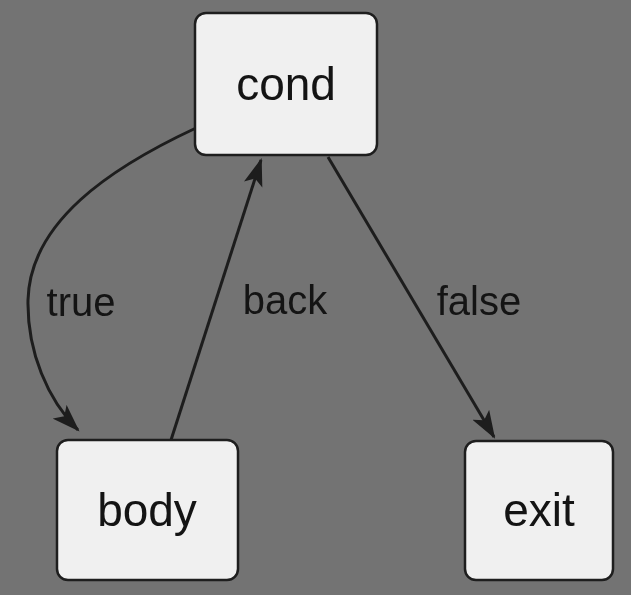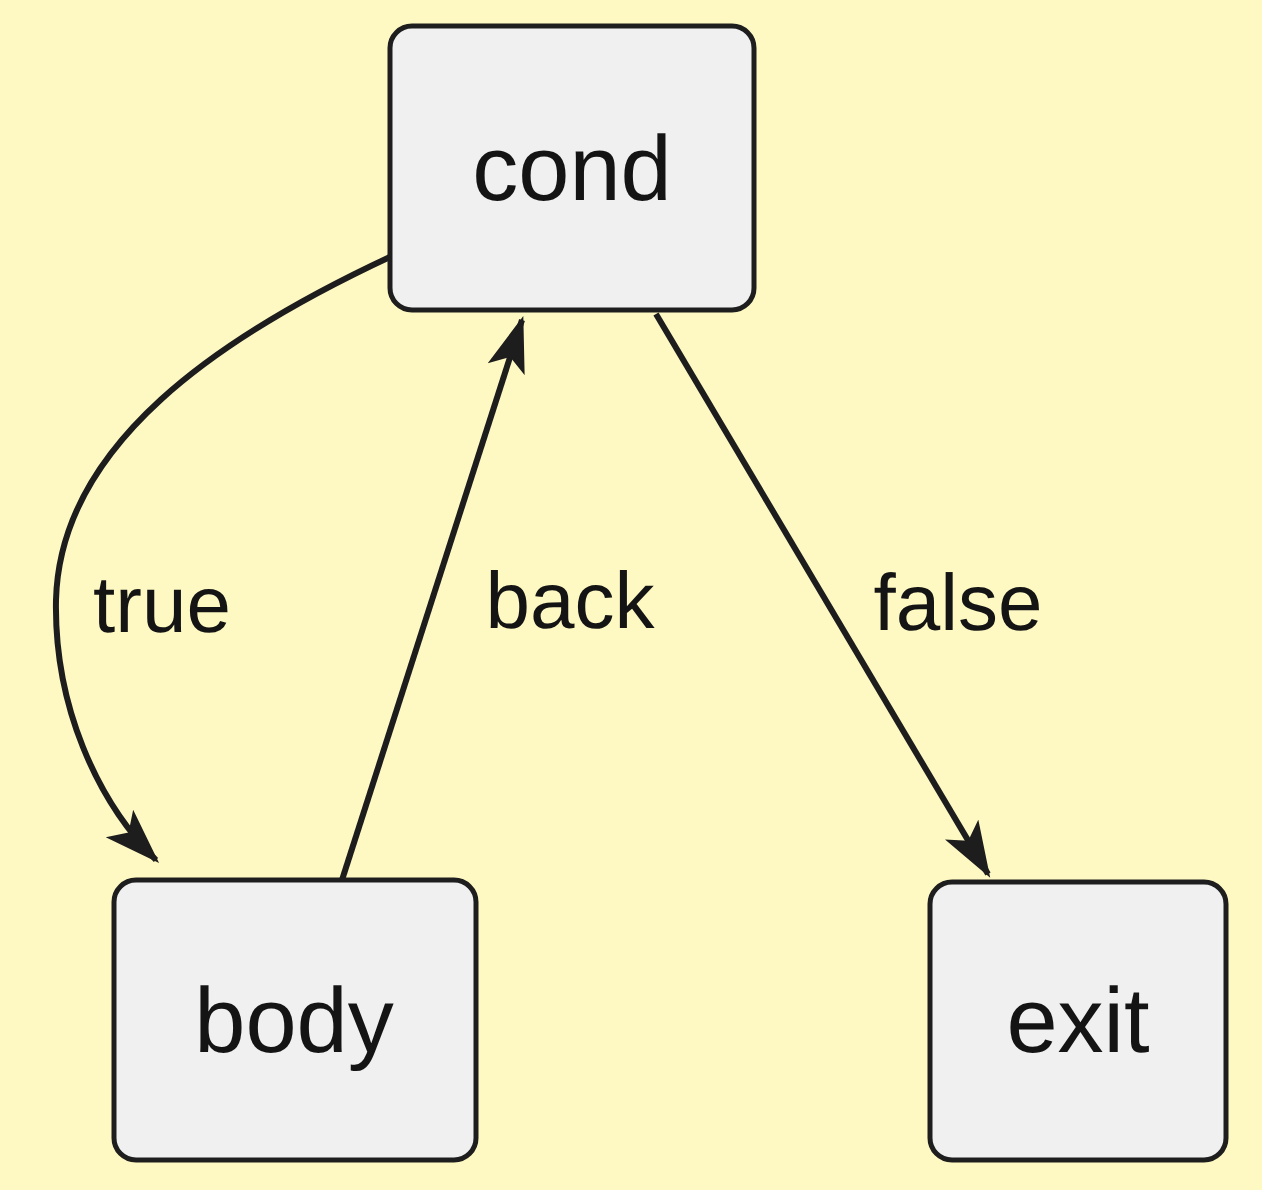--- a/index.html
+++ b/index.html
@@ -4,21 +4,21 @@
 <style>
   html, body {
     margin: 0;
     padding: 0;
     background: #ffffff;
   }
   .canvas {
     position: relative;
     width: 631px;
     height: 595px;
-    background: #fef9c3;
+    background: #737373;
     font-family: "Liberation Sans", "DejaVu Sans", sans-serif;
   }
   svg { display: block; }
   .edge-path {
     fill: none;
     stroke-width: 3;
     stroke-linecap: butt;
   }
   .node-rect {
     stroke-width: 2.5;

